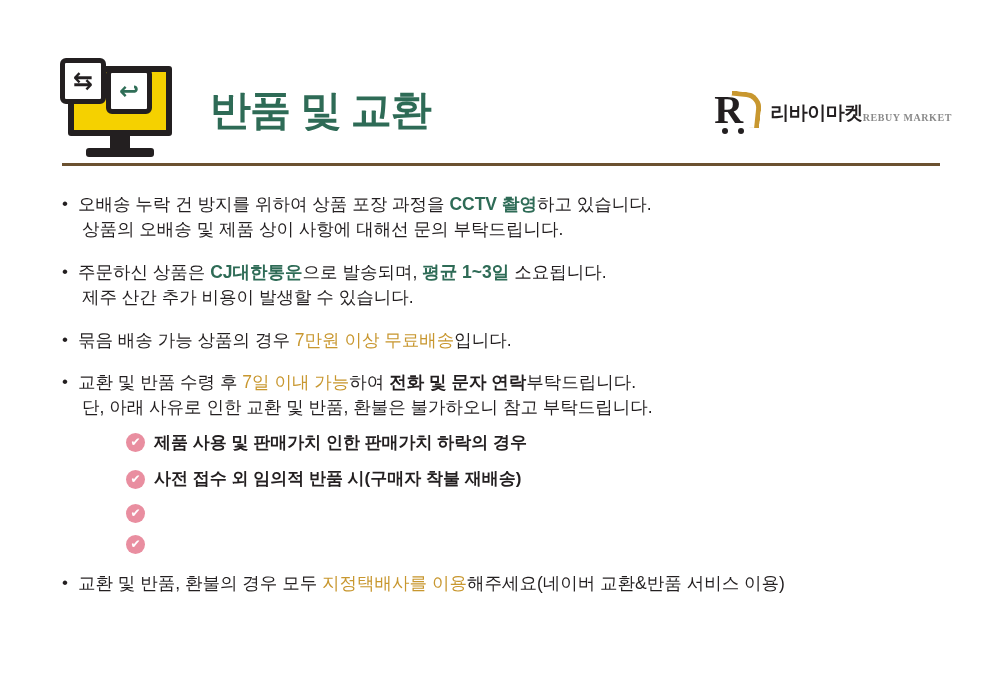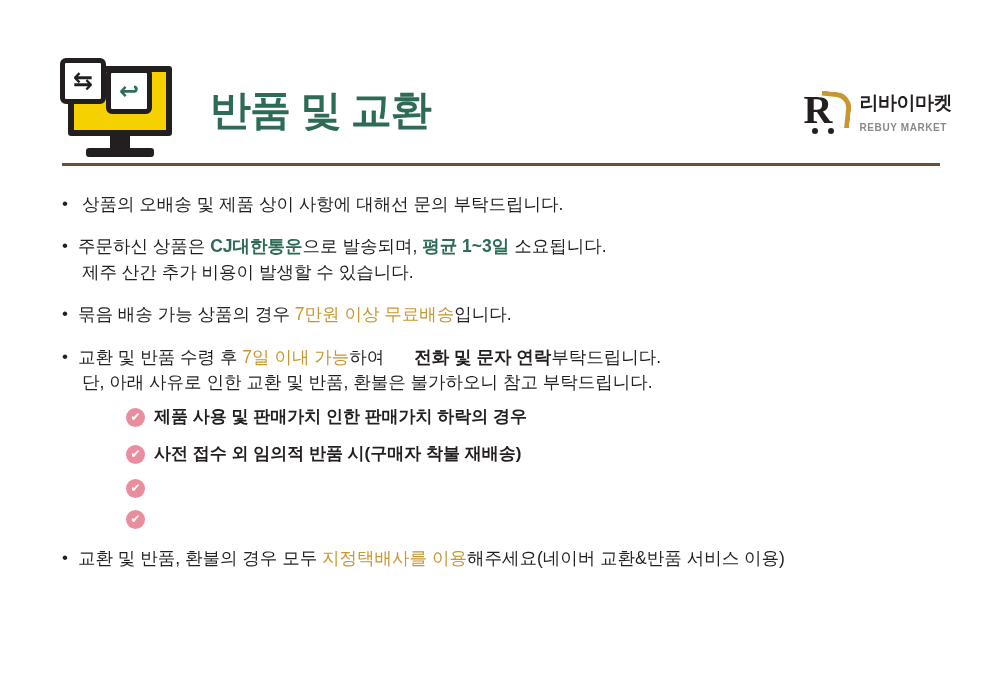--- a/index.html
+++ b/index.html
@@ -148,22 +148,22 @@
     height: 6px;
     background: #231f20;
     border-radius: 50%;
     bottom: 2px;
   }
   .logo-wheel.w1 { left: 8px; }
   .logo-wheel.w2 { left: 24px; }
 
   .logo-text {
     display: flex;
-    flex-direction: column;
     line-height: 1.05;
+    font-family: Liberation Serif, serif;
   }
   .logo-ko {
     font-size: 19px;
     font-weight: bold;
     color: #231f20;
     letter-spacing: -0.5px;
   }
   .logo-en {
     font-size: 10px;
     font-weight: bold;
@@ -215,21 +215,20 @@
     color: #2e6b56;
     font-weight: bold;
   }
   b.hl-gold {
     color: #c8972f;
     font-weight: normal;
   }
   b.plain {
     color: #231f20;
     font-weight: bold;
-    margin-left: 25px;
   }
 
   .sub-list {
     margin: 10px 0 4px 0;
     padding-left: 48px;
   }
   .sub-item {
     display: flex;
     align-items: center;
     gap: 9px;
@@ -281,20 +280,21 @@
     <div class="logo-text">
       <div class="logo-ko">리바이마켓</div>
       <div class="logo-en">REBUY MARKET</div>
     </div>
   </div>
 
   <div class="divider"></div>
 
   <div class="content" id="content-root">
       <div class="bullet-block">
+        <div class="line"><span>오배송 누락 건 방지를 위하여 상품 포장 과정을 </span><b class="hl-green">CCTV 촬영</b><span>하고 있습니다.</span></div>
         <div class="line indent"><span>상품의 오배송 및 제품 상이 사항에 대해선 문의 부탁드립니다.</span></div>
       </div>
       <div class="bullet-block">
         <div class="line"><span>주문하신 상품은 </span><b class="hl-green">CJ대한통운</b><span>으로 발송되며, </span><b class="hl-green">평균 1~3일</b><span> 소요됩니다.</span></div>
         <div class="line indent"><span>제주 산간 추가 비용이 발생할 수 있습니다.</span></div>
       </div>
       <div class="bullet-block">
         <div class="line"><span>묶음 배송 가능 상품의 경우 </span><b class="hl-gold">7만원 이상 무료배송</b><span>입니다.</span></div>
       </div>
       <div class="bullet-block">

